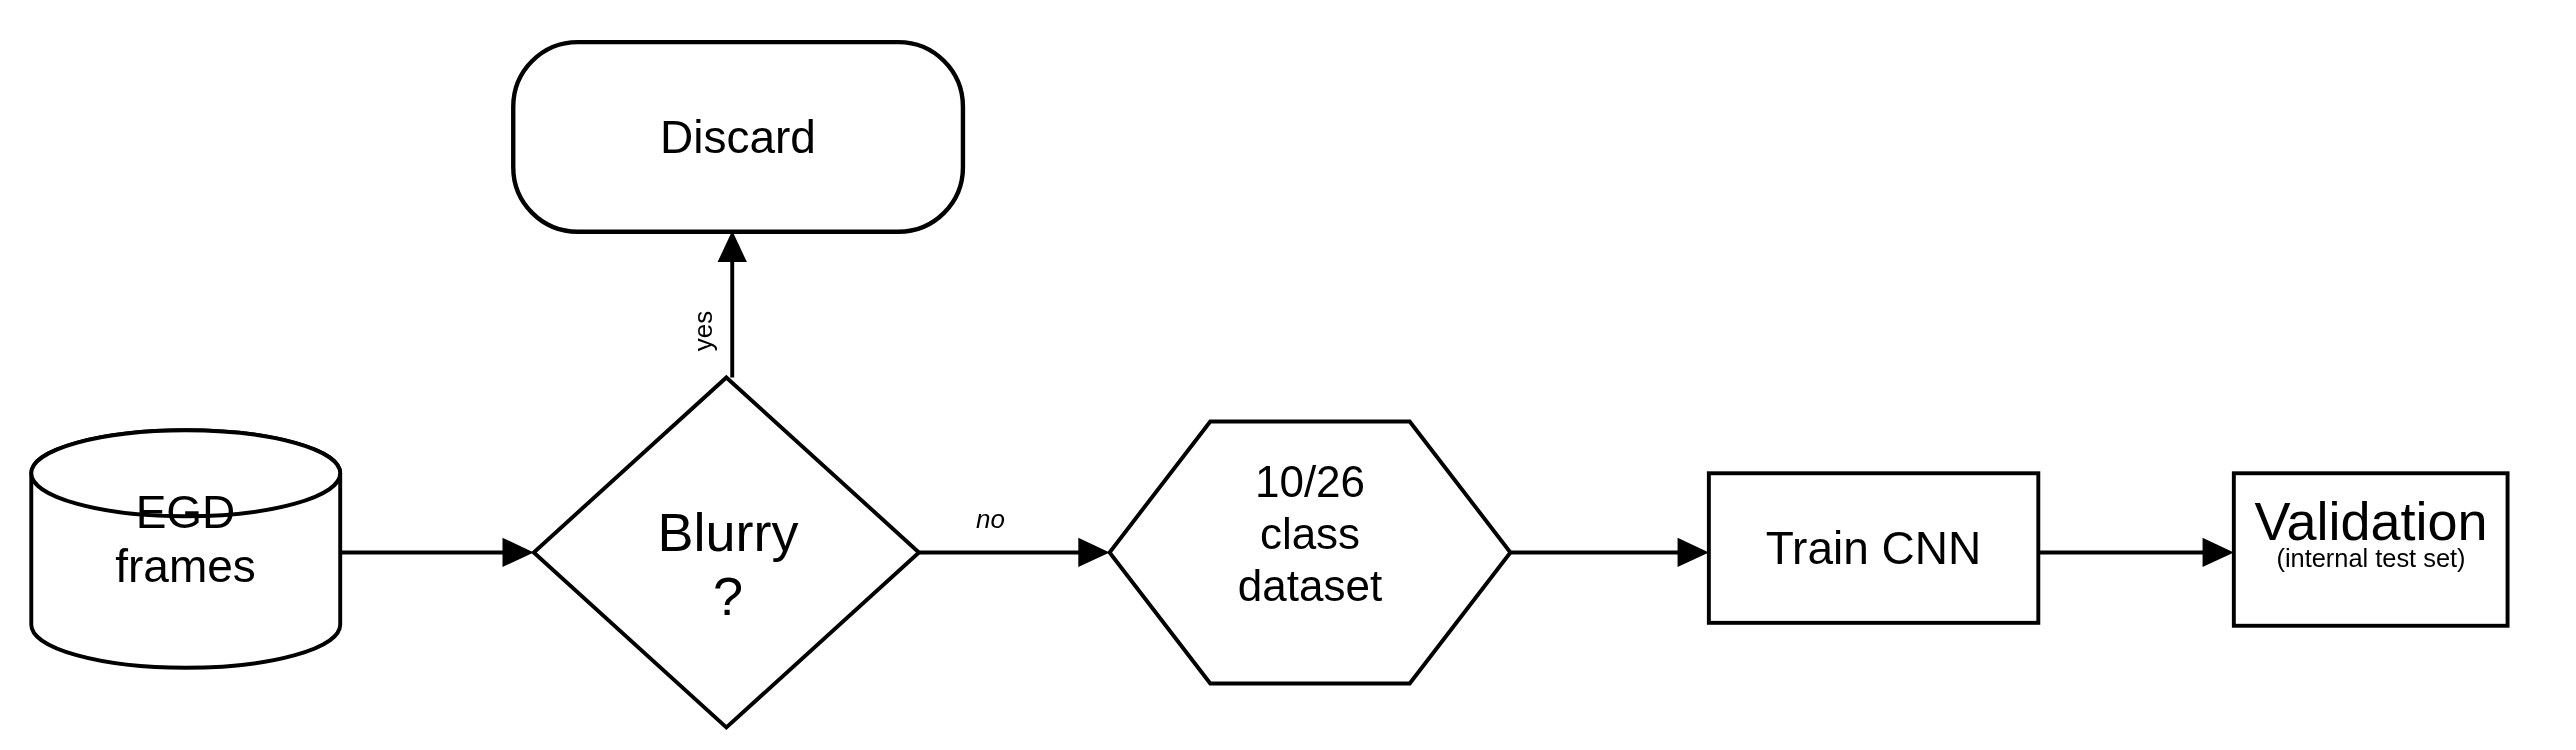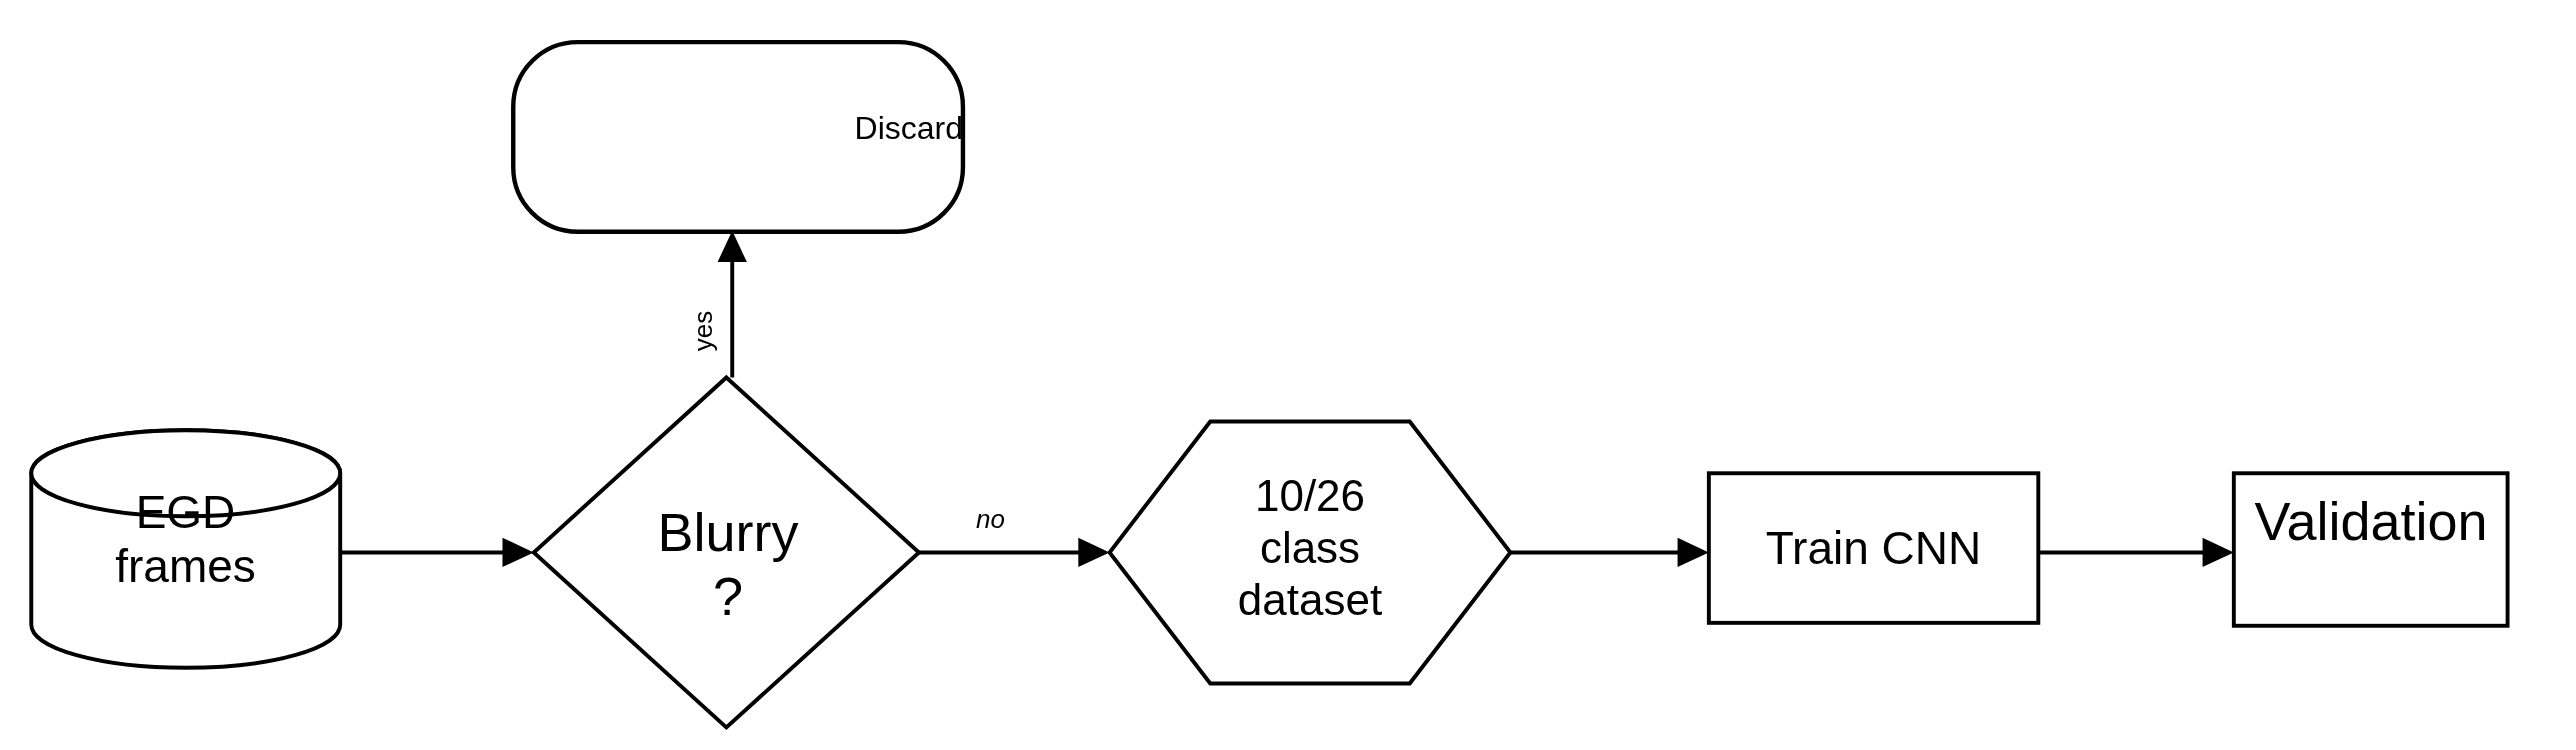--- a/index.html
+++ b/index.html
@@ -72,27 +72,25 @@
   #text-egd-frames {
     left: 31px; top: 485px; width: 309px;
     font-size: 46px;
   }
   #text-blurry {
     left: 557px; top: 501px; width: 342px;
     font-size: 54px;
   }
   #text-discard {
     left: 513px; top: 110px; width: 450px;
-    font-size: 32px;
-    text-align: right;
+    font-size: 46px;
   }
   #text-dataset {
     left: 1134px; top: 456px; width: 352px;
     font-size: 44px;
-    margin-top: 14px;
   }
   #text-train-cnn {
     left: 1709px; top: 521px; width: 329px;
     font-size: 46px;
   }
   #text-validation-main {
     left: 2234px; top: 490px; width: 274px;
     font-size: 54px;
   }
   #text-validation-sub {
@@ -179,19 +177,20 @@
   <div class="node-text" id="text-discard">Discard</div>
 
   <div class="node-text" id="text-dataset">10/26
 class
 dataset</div>
 
   <div class="node-text" id="text-train-cnn">Train CNN</div>
 
   <div class="node-text" id="text-validation-main">Validation</div>
 
+  <div class="node-text" id="text-validation-sub">(internal test set)</div>
 
   <div class="edge-label label-rotated" id="label-yes">yes</div>
 
   <div class="edge-label" id="label-no">no</div>
 
 </div>
 
 
 </body></html>

